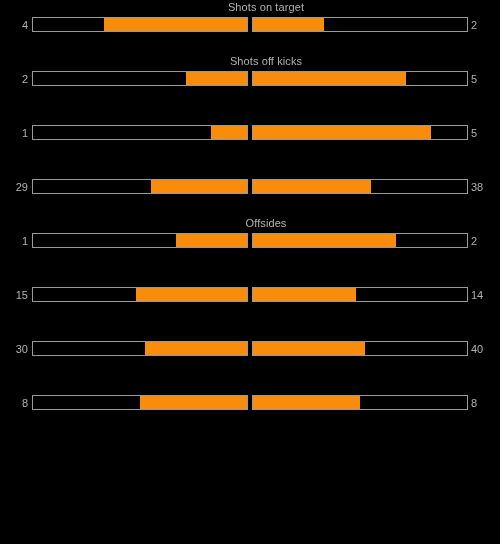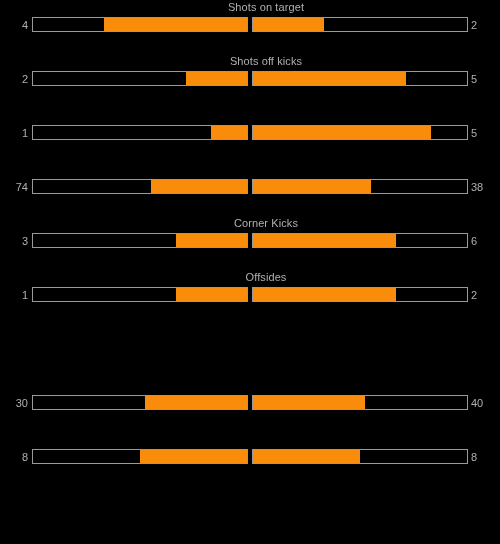--- a/index.html
+++ b/index.html
@@ -129,57 +129,54 @@
           <div class="bar-fill" style="width: 16.7%;"></div>
         </div>
         <div class="bar-track right">
           <div class="bar-fill" style="width: 83.3%;"></div>
         </div>
         <div class="value-label value-right">5</div>
       </div>
     </div>
     <div class="stat-row">
       <div class="stat-bars">
-        <div class="value-label value-left">74</div>
+        <div class="value-label value-left">29</div>
         <div class="bar-track left">
           <div class="bar-fill" style="width: 45%;"></div>
         </div>
         <div class="bar-track right">
           <div class="bar-fill" style="width: 55%;"></div>
         </div>
         <div class="value-label value-right">38</div>
       </div>
     </div>
     <div class="stat-row">
-      <div class="stat-title">Corner Kicks</div>
-      <div class="stat-bars">
-        <div class="value-label value-left">3</div>
+      <div class="stat-title">Offsides</div>
+      <div class="stat-bars">
+        <div class="value-label value-left">1</div>
         <div class="bar-track left">
           <div class="bar-fill" style="width: 33.3%;"></div>
         </div>
         <div class="bar-track right">
           <div class="bar-fill" style="width: 66.7%;"></div>
         </div>
-        <div class="value-label value-right">6</div>
-      </div>
-    </div>
-    <div class="stat-row">
-      <div class="stat-title">Offsides</div>
-      <div class="stat-bars">
-        <div class="value-label value-left">1</div>
-        <div class="bar-track left">
-          <div class="bar-fill" style="width: 33.3%;"></div>
-        </div>
-        <div class="bar-track right">
-          <div class="bar-fill" style="width: 66.7%;"></div>
-        </div>
         <div class="value-label value-right">2</div>
       </div>
     </div>
     <div class="stat-row">
+      <div class="stat-bars">
+        <div class="value-label value-left">15</div>
+        <div class="bar-track left">
+          <div class="bar-fill" style="width: 51.7%;"></div>
+        </div>
+        <div class="bar-track right">
+          <div class="bar-fill" style="width: 48.3%;"></div>
+        </div>
+        <div class="value-label value-right">14</div>
+      </div>
     </div>
     <div class="stat-row">
       <div class="stat-bars">
         <div class="value-label value-left">30</div>
         <div class="bar-track left">
           <div class="bar-fill" style="width: 47.6%;"></div>
         </div>
         <div class="bar-track right">
           <div class="bar-fill" style="width: 52.4%;"></div>
         </div>

